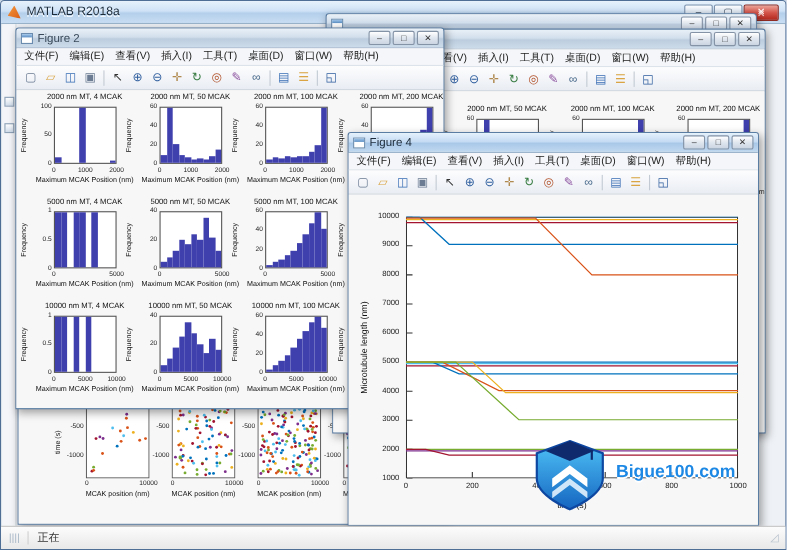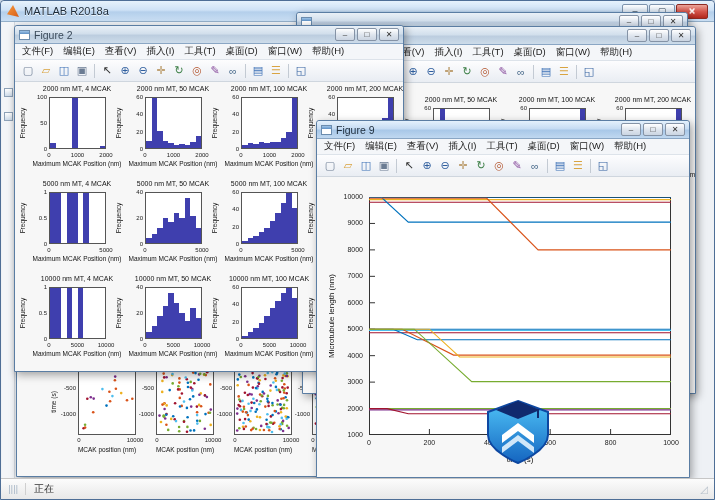--- a/index.html
+++ b/index.html
@@ -1123,21 +1123,21 @@
         <div class="hxtick" style="left: 60.5px;">5000</div>
         <div class="hxtick" style="left: 89px;">10000</div>
         <div class="hxlabel">Maximum MCAK Position (nm)</div>
       </div>
     </div>
 </div>
 
 <div class="win figwin" id="fig5" style="left:316px;top:120px;width:374px;height:358px;z-index:40">
   <div class="titlebar">
     <span class="figicon"></span>
-    <span>Figure 9</span>
+    <span>Figure 4</span>
     <span class="winbtns">
       <span class="wbtn">‒</span>
       <span class="wbtn">□</span>
       <span class="wbtn">✕</span>
     </span>
   </div>
   <div class="menubar">
       <span class="menu-item">文件(F)</span>
       <span class="menu-item">编辑(E)</span>
       <span class="menu-item">查看(V)</span>
@@ -1231,14 +1231,15 @@
           <stop offset="1" stop-color="#1565c0"></stop>
       </linearGradient>
     </defs>
     <path d="M36 8 L66 19 V42 C66 58 36 70 36 70 C36 70 6 58 6 42 V19 Z" fill="url(#wmg)" stroke="#0d47a1" stroke-width="2"></path>
     <path d="M14 17 L36 8 L58 17 L36 26 Z" fill="#102a6e"></path>
     <rect x="55" y="16" width="2" height="9" fill="#102a6e"></rect>
     <path d="M20 42 L36 30 L52 42 V50 L36 38 L20 50 Z" fill="#ffffff"></path>
     <path d="M20 54 L36 42 L52 54 V60 L36 48 L20 60 Z" fill="#e3f2fd" opacity="0.9"></path>
   </svg>
   <div class="wm-text">
+    <div class="wm-en">Bigue100.com</div>
   </div>
 </div>
 
 </body></html>

